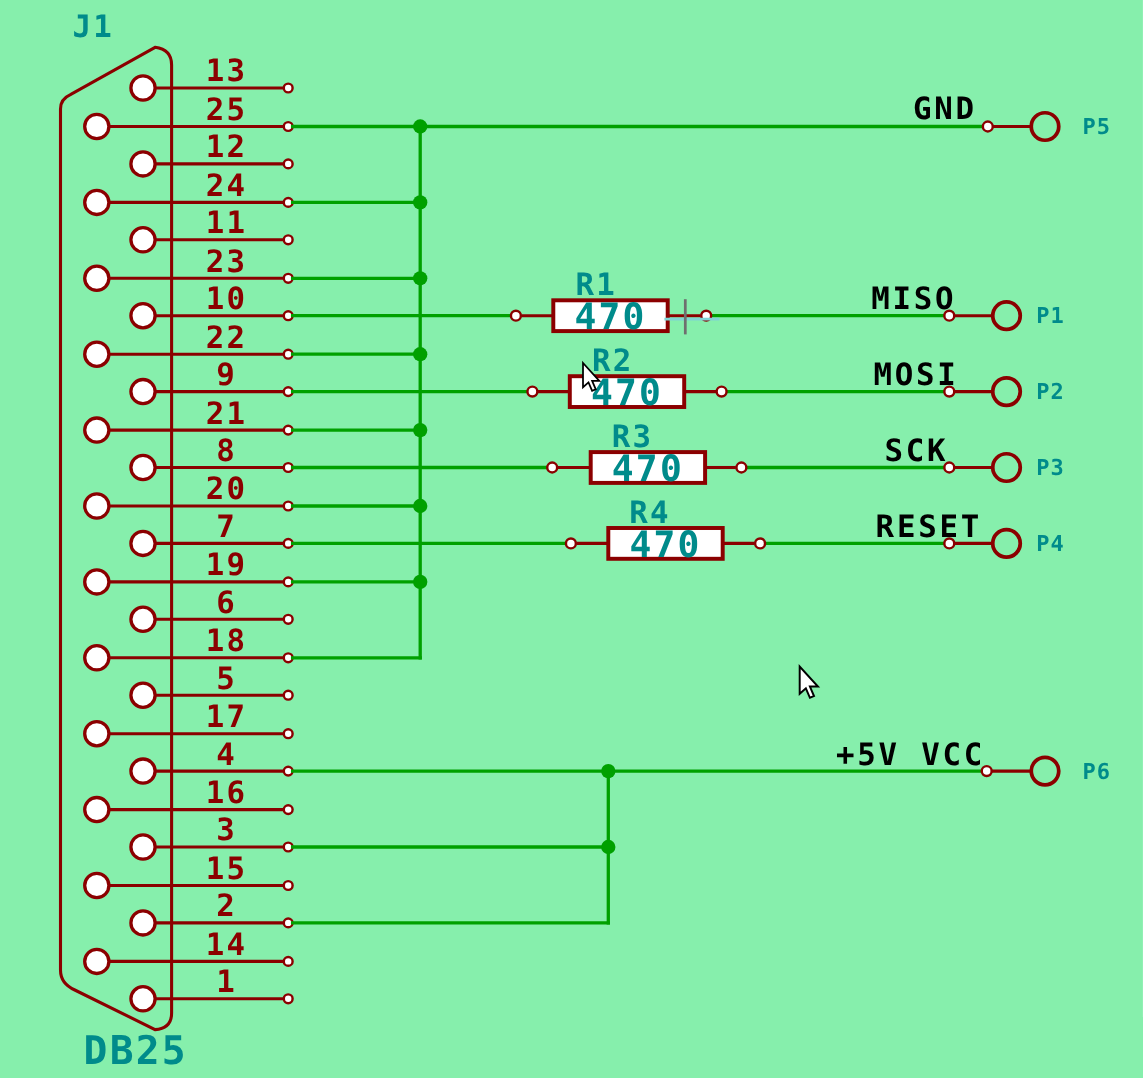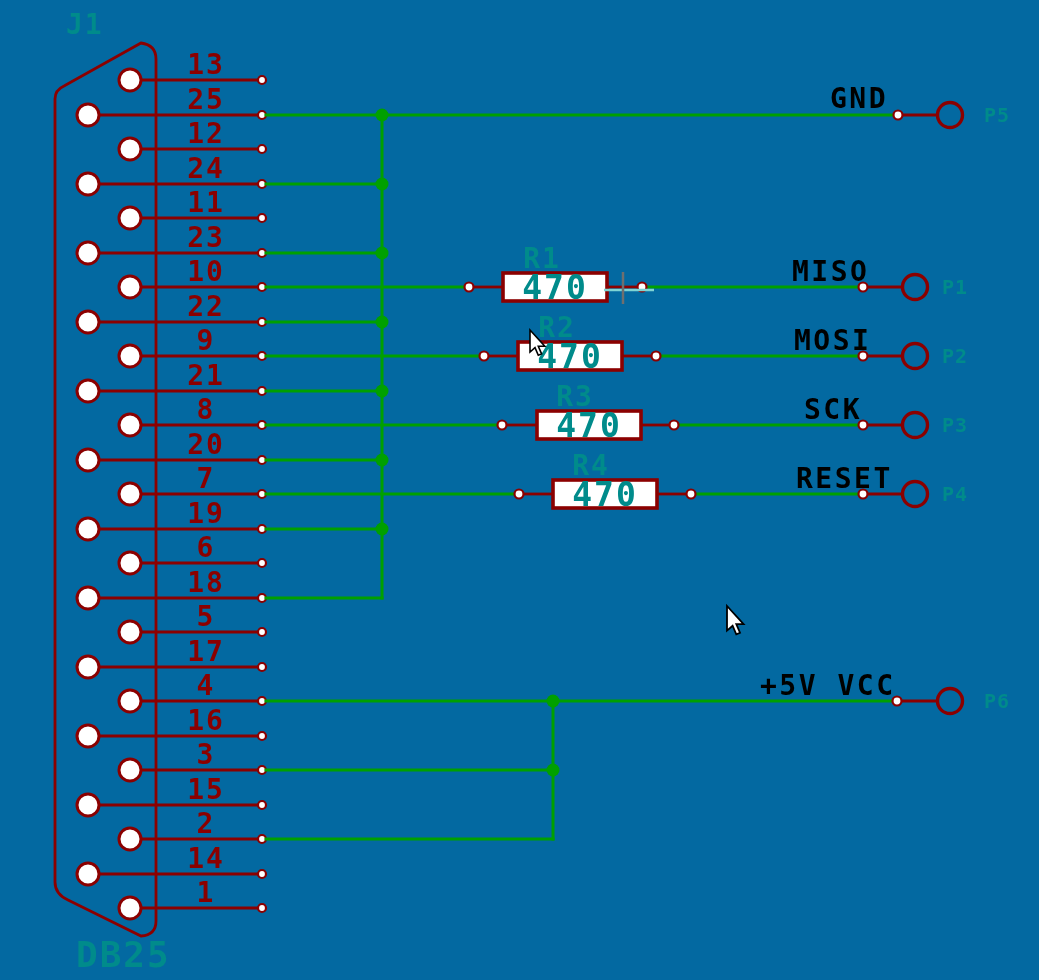--- a/index.html
+++ b/index.html
@@ -1,16 +1,16 @@
 <!DOCTYPE html>
 <html><head>
 <meta charset="utf-8">
 <style>
   html,body{margin:0;padding:0;background:#fff;}
-  .stage{position:relative;width:1039px;height:980px;background:#0369a1;overflow:hidden;}
+  .stage{position:relative;width:1039px;height:980px;background:#86efac;overflow:hidden;}
   svg{display:block;}
   svg text{font-family:"DejaVu Sans Mono","Liberation Mono",monospace;font-weight:bold;white-space:pre;}
   .sym{stroke:#8b0000;stroke-width:2.8;fill:none;}
   .sym-fill{stroke:#8b0000;stroke-width:3;fill:#ffffff;}
   .thin{stroke-width:2.2;}
   .wire{stroke:#00a000;stroke-width:3;fill:none;stroke-linecap:square;}
   .junction{fill:#00a000;stroke:none;}
   .res-body{fill:#ffffff;stroke:#8b0000;stroke-width:3.6;}
   .port{fill:none;stroke:#8b0000;stroke-width:3.4;}
   .pin-num{font-size:28px;fill:#8b0000;letter-spacing:2px;}

